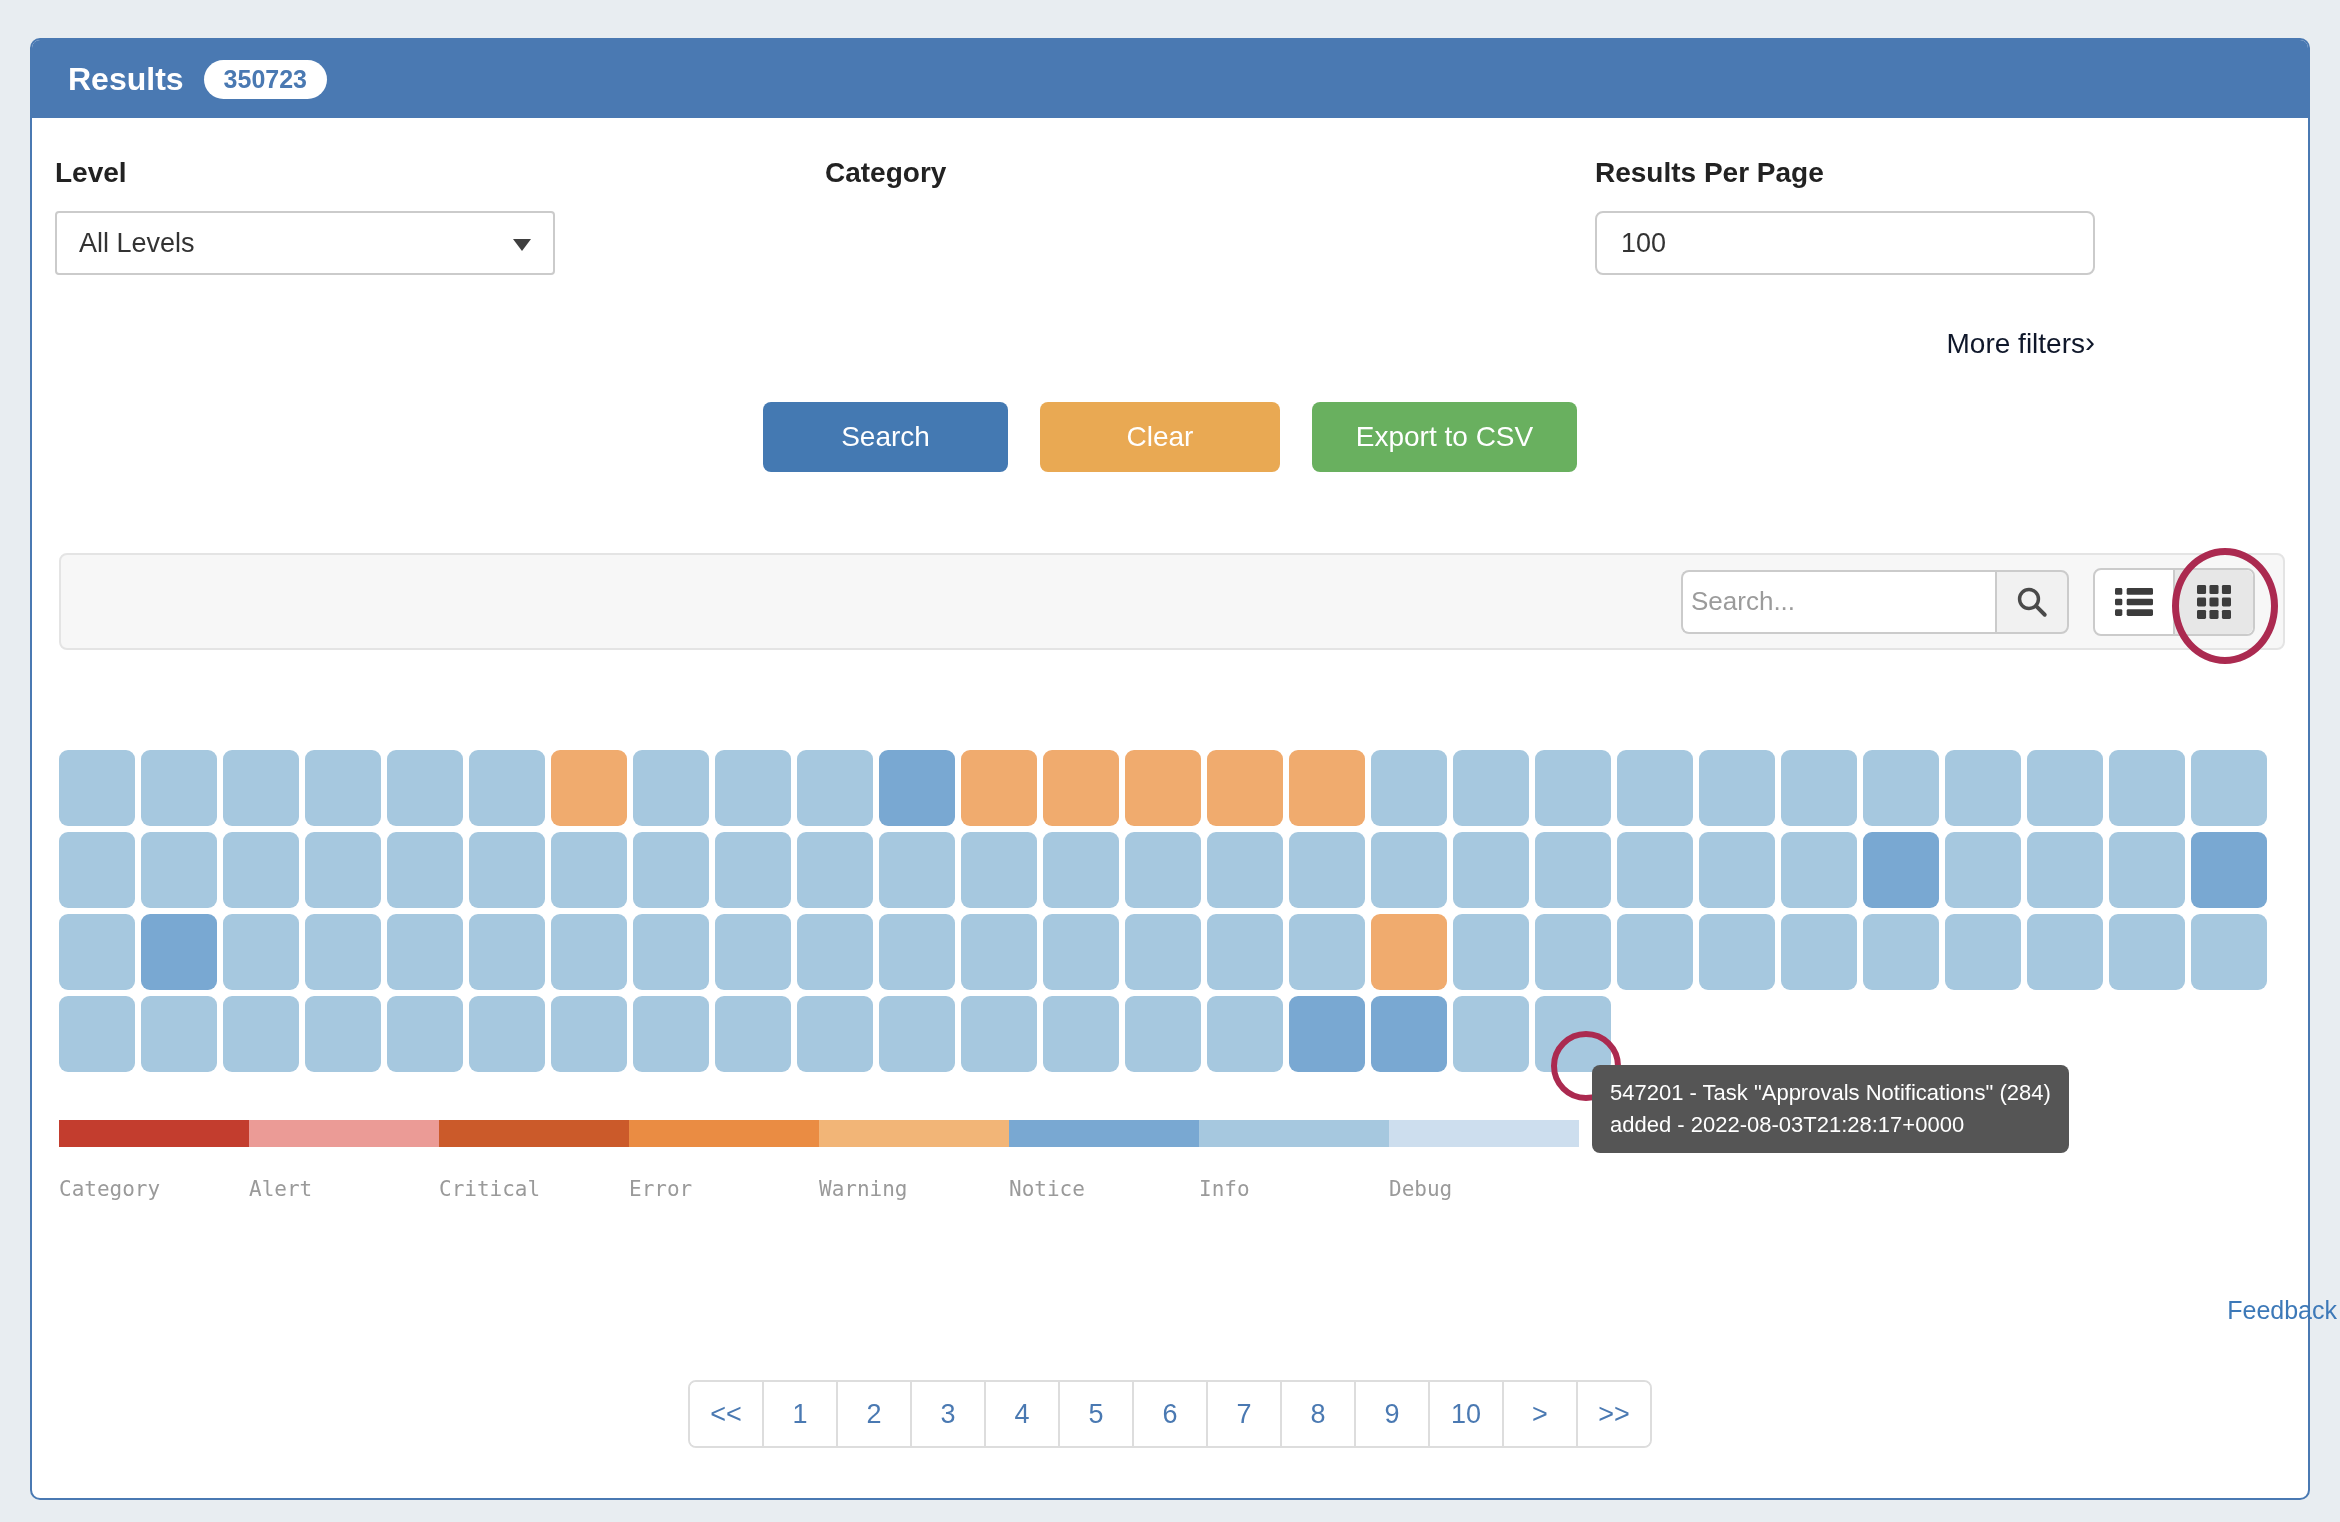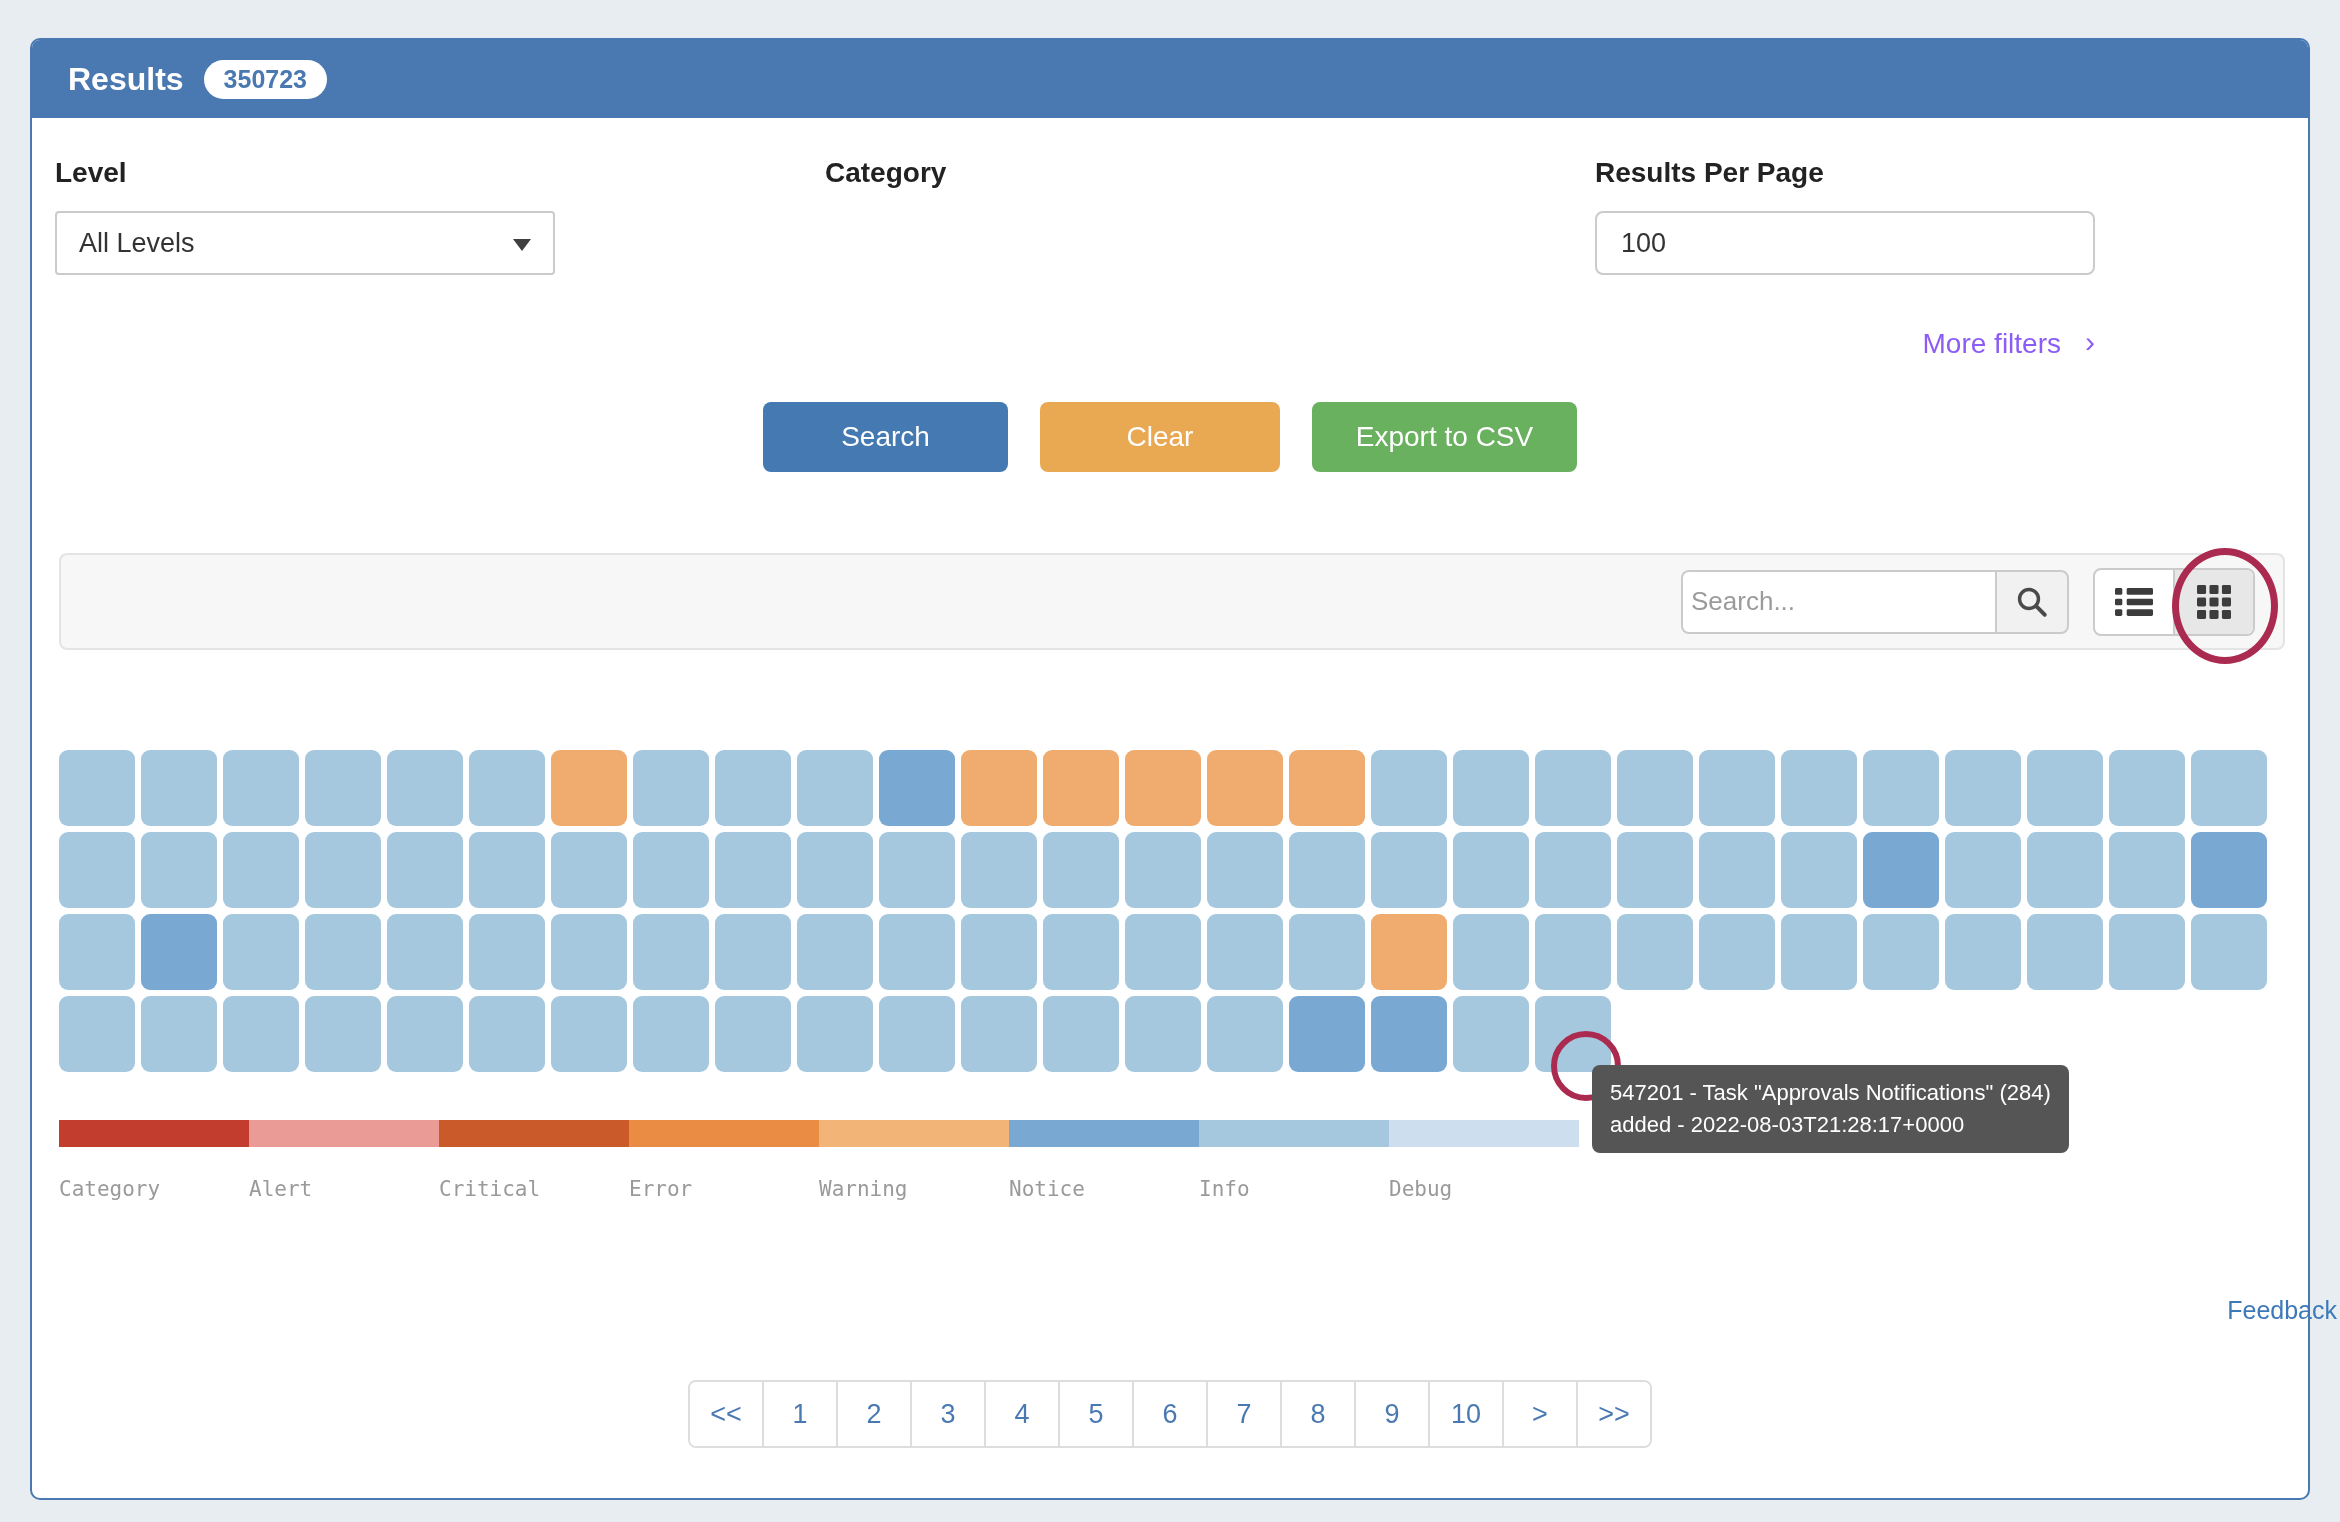--- a/index.html
+++ b/index.html
@@ -25,22 +25,22 @@
   .fbox{margin-top:22px;height:64px;border:2px solid #cbcbcb;border-radius:4px;
         display:flex;align-items:center;padding:0 22px;font-size:27px;color:#333;
         position:relative;background:#fff;box-sizing:border-box;cursor:pointer;}
   .caret{position:absolute;right:22px;top:26px;width:0;height:0;
          border-left:9px solid transparent;border-right:9px solid transparent;
          border-top:12px solid #3f3f3f;}
   input.finput{margin-top:22px;height:64px;width:100%;border:2px solid #cbcbcb;border-radius:8px;
         padding:0 24px;font-size:27px;color:#333;box-sizing:border-box;outline:none;
         font-family:"Liberation Sans",sans-serif;background:#fff;}
   .morefilters{position:absolute;top:288px;left:1563px;width:500px;text-align:left;
-        color:#8b5cf6;font-size:28px;cursor:pointer;display:flex;justify-content:flex-end;
-        align-items:center;gap:24px;}
+        color:#0f172a;font-size:28px;cursor:pointer;display:flex;justify-content:flex-end;
+        align-items:center;gap:0;}
   .chev{font-size:30px;line-height:1;transform:translateY(-2px);}
   
   .actions{position:absolute;top:362px;left:0;width:100%;display:flex;justify-content:center;gap:32px;}
   .btn{height:70px;border-radius:8px;color:#fff;font-size:28px;display:flex;
        align-items:center;justify-content:center;border:none;cursor:pointer;
        font-family:"Liberation Sans",sans-serif;}
   .btn-search{background:#4479b2;width:245px;}
   .btn-clear{background:#e9a953;width:240px;}
   .btn-export{background:#69b05f;width:265px;}
   

